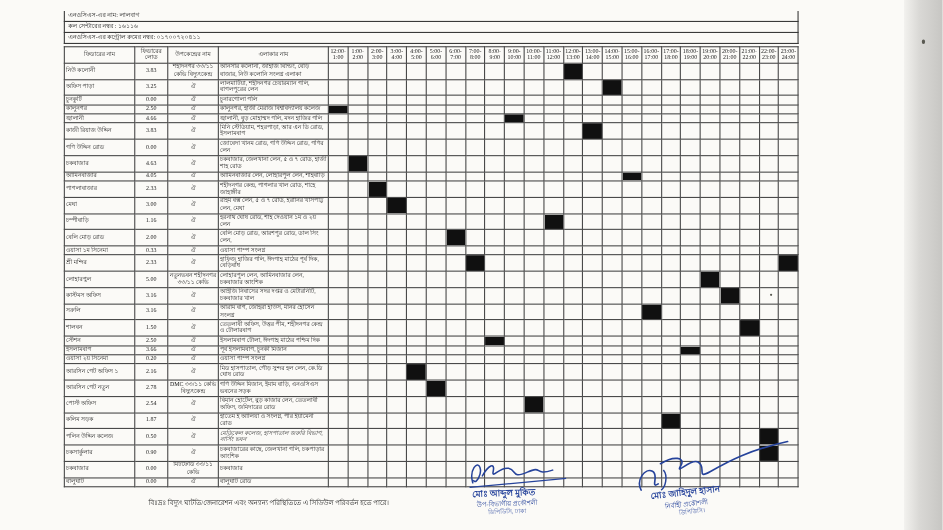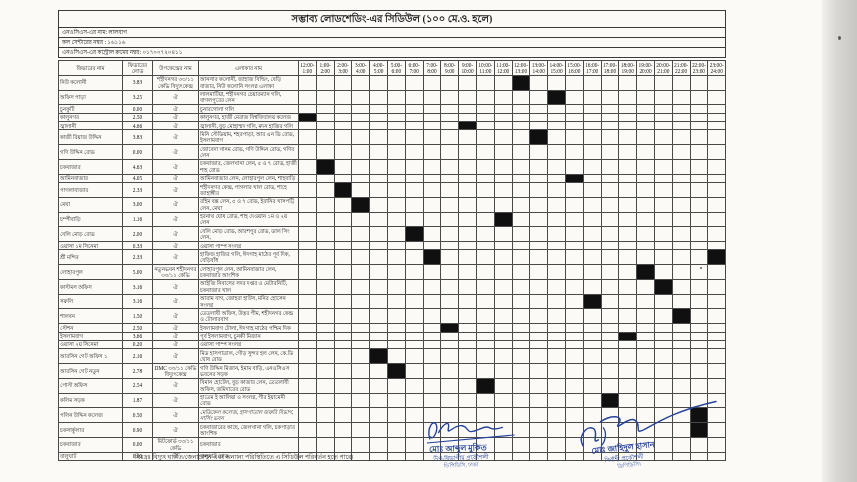--- a/index.html
+++ b/index.html
@@ -54,21 +54,20 @@
   .sig .org{position:absolute;font-size:5.5px;white-space:nowrap;opacity:.85;}
   .sig-left{left:425px;top:415px;width:120px;height:60px;transform:rotate(-2deg);}
   .sig-right{left:575px;top:408px;width:160px;height:70px;transform:rotate(-6deg);}
 </style>
 </head>
 <body>
 
 <div class="paper"></div>
 
 <div class="doc">
-  <div class="title-box">সম্ভাব্য লোডশেডিং-এর সিডিউল (১০০ মে.ও. হলে)</div>
   <div class="meta-row">এনওসিএস-এর নাম: লালবাগ</div>
   <div class="meta-row">কল সেন্টারের নম্বর : ১৬১১৬</div>
   <div class="meta-row">এনওসিএস-এর কন্ট্রোল রুমের নম্বর: ০১৭০০৭২০৪১১</div>
   <table class="sched" id="sched-table">
       <colgroup>
         <col style="width: 64px;">
         <col style="width: 30px;">
         <col style="width: 46px;">
         <col style="width: 100px;">
         <col style="width: 17.8px;">

